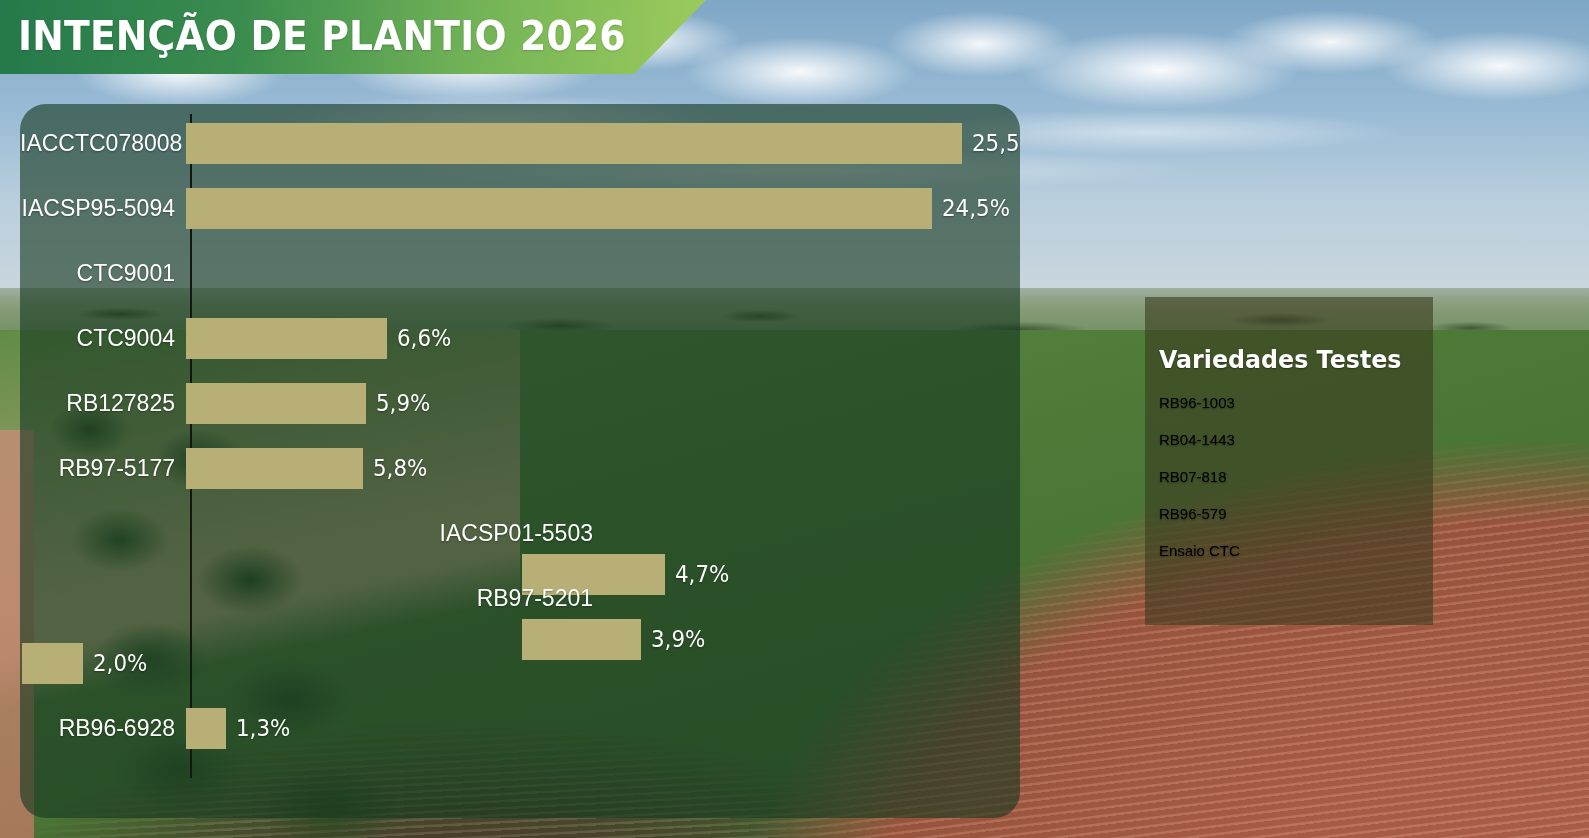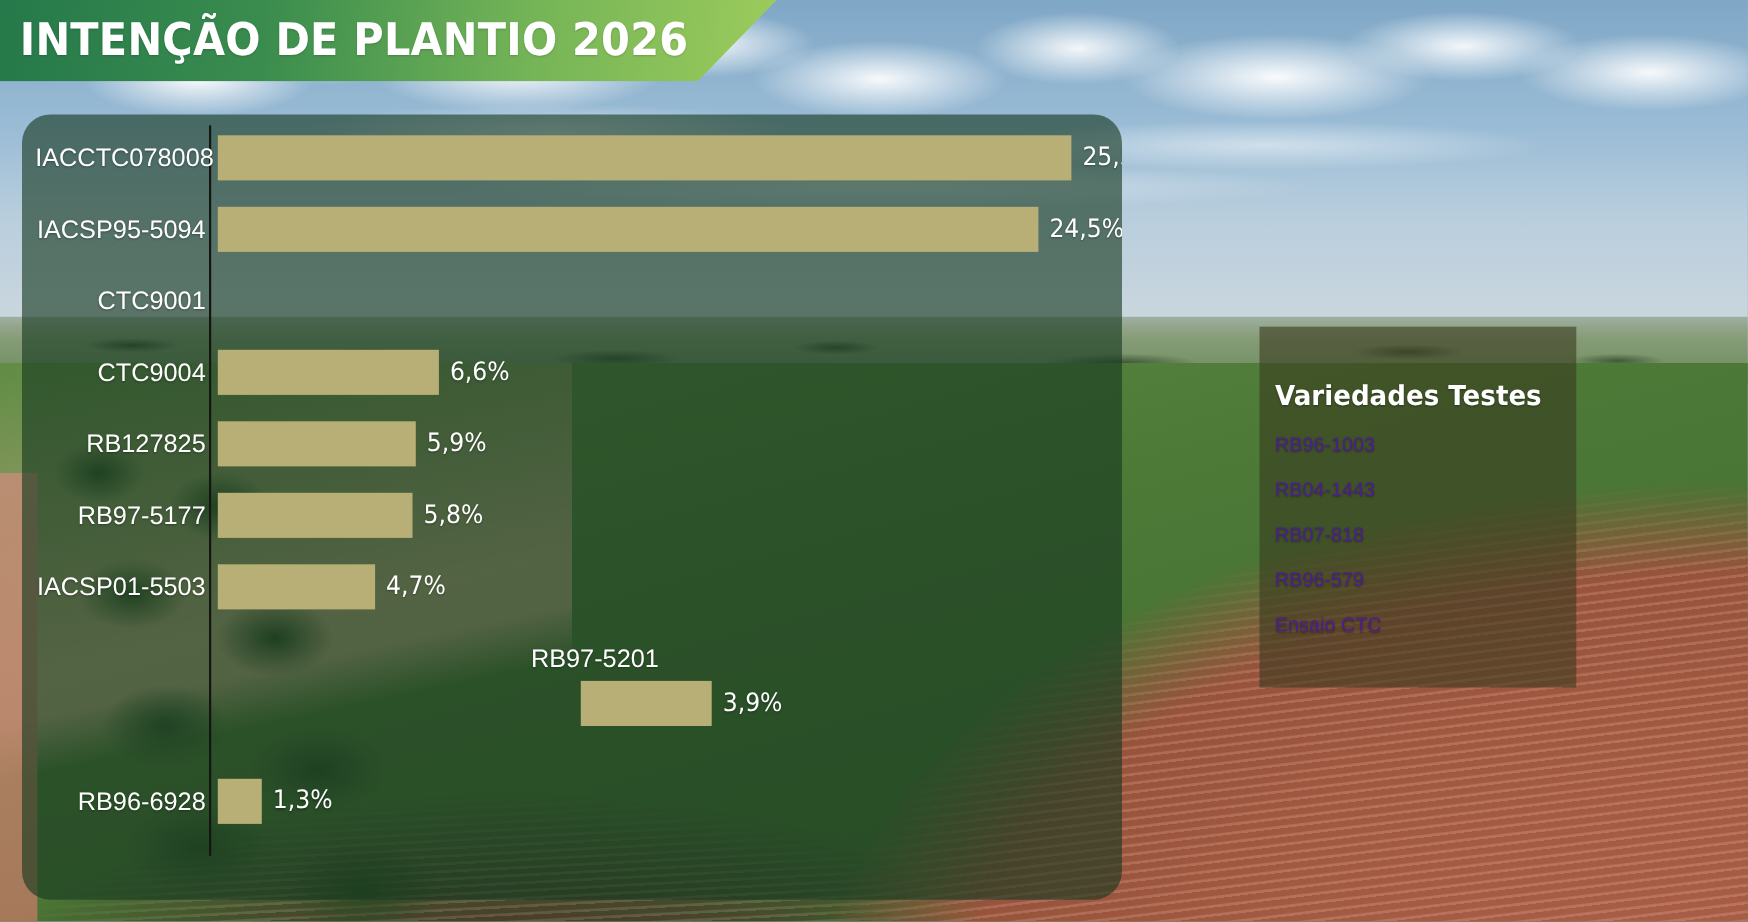--- a/index.html
+++ b/index.html
@@ -170,21 +170,20 @@
   }
 
   .bars { position: absolute; left: 0; top: 0; width: 100%; height: 100%; }
 
   .bar-row {
     position: absolute;
     left: 0; width: 100%;
     height: 41px;
     display: flex;
     align-items: center;
-    padding-left: 12px;
   }
 
   .bar-label {
     width: 164px;
     text-align: right;
     padding-right: 9px;
     color: #ffffff;
     font-size: 23px;
     font-family: "Liberation Sans", sans-serif;
     white-space: nowrap;
@@ -226,22 +225,22 @@
     font-size: 25px;
     font-weight: bold;
     font-family: "DejaVu Sans", sans-serif;
     transform: scaleX(.95);
     transform-origin: left center;
     margin-bottom: 20px;
     white-space: nowrap;
     text-shadow: 0 1px 2px rgba(0,0,0,.4);
   }
   .side-item {
-    color: #4c1d95;
-    font-size: 18px;
+    color: #000000;
+    font-size: 15px;
     font-family: "Liberation Sans", sans-serif;
     margin-bottom: 20px;
     white-space: nowrap;
     text-shadow: 0 1px 2px rgba(0,0,0,.4);
   }
 </style>
 </head>
 <body>
 
 <div id="stage">
@@ -300,35 +299,39 @@
               <div class="bar-value" style="left: 191.545px;">5,9%</div>
             </div>
           </div>
           <div class="bar-row" style="top: 344px;">
             <div class="bar-label">RB97-5177</div>
             <div class="bar-track">
               <div class="bar-fill" style="width: 176.502px; background: rgb(183, 175, 118);"></div>
               <div class="bar-value" style="left: 188.502px;">5,8%</div>
             </div>
           </div>
-          <div class="bar-row" style="top: 409px;">
+          <div class="bar-row" style="top: 409px; flex-direction: column;">
             <div class="bar-label">IACSP01-5503</div>
             <div class="bar-track">
               <div class="bar-fill" style="width: 143.027px; background: rgb(183, 175, 118);"></div>
               <div class="bar-value" style="left: 155.027px;">4,7%</div>
             </div>
           </div>
           <div class="bar-row" style="top: 474px; flex-direction: column;">
             <div class="bar-label">RB97-5201</div>
             <div class="bar-track">
               <div class="bar-fill" style="width: 118.682px; background: rgb(183, 175, 118);"></div>
               <div class="bar-value" style="left: 130.682px;">3,9%</div>
             </div>
           </div>
           <div class="bar-row" style="top: 539px;">
+            <div class="bar-track">
+              <div class="bar-fill" style="width: 60.8627px; background: rgb(183, 175, 118);"></div>
+              <div class="bar-value" style="left: 72.8627px;">2,0%</div>
+            </div>
           </div>
           <div class="bar-row" style="top: 604px;">
             <div class="bar-label">RB96-6928</div>
             <div class="bar-track">
               <div class="bar-fill" style="width: 39.5608px; background: rgb(183, 175, 118);"></div>
               <div class="bar-value" style="left: 51.5608px;">1,3%</div>
             </div>
           </div>
         </div>
     </div>

